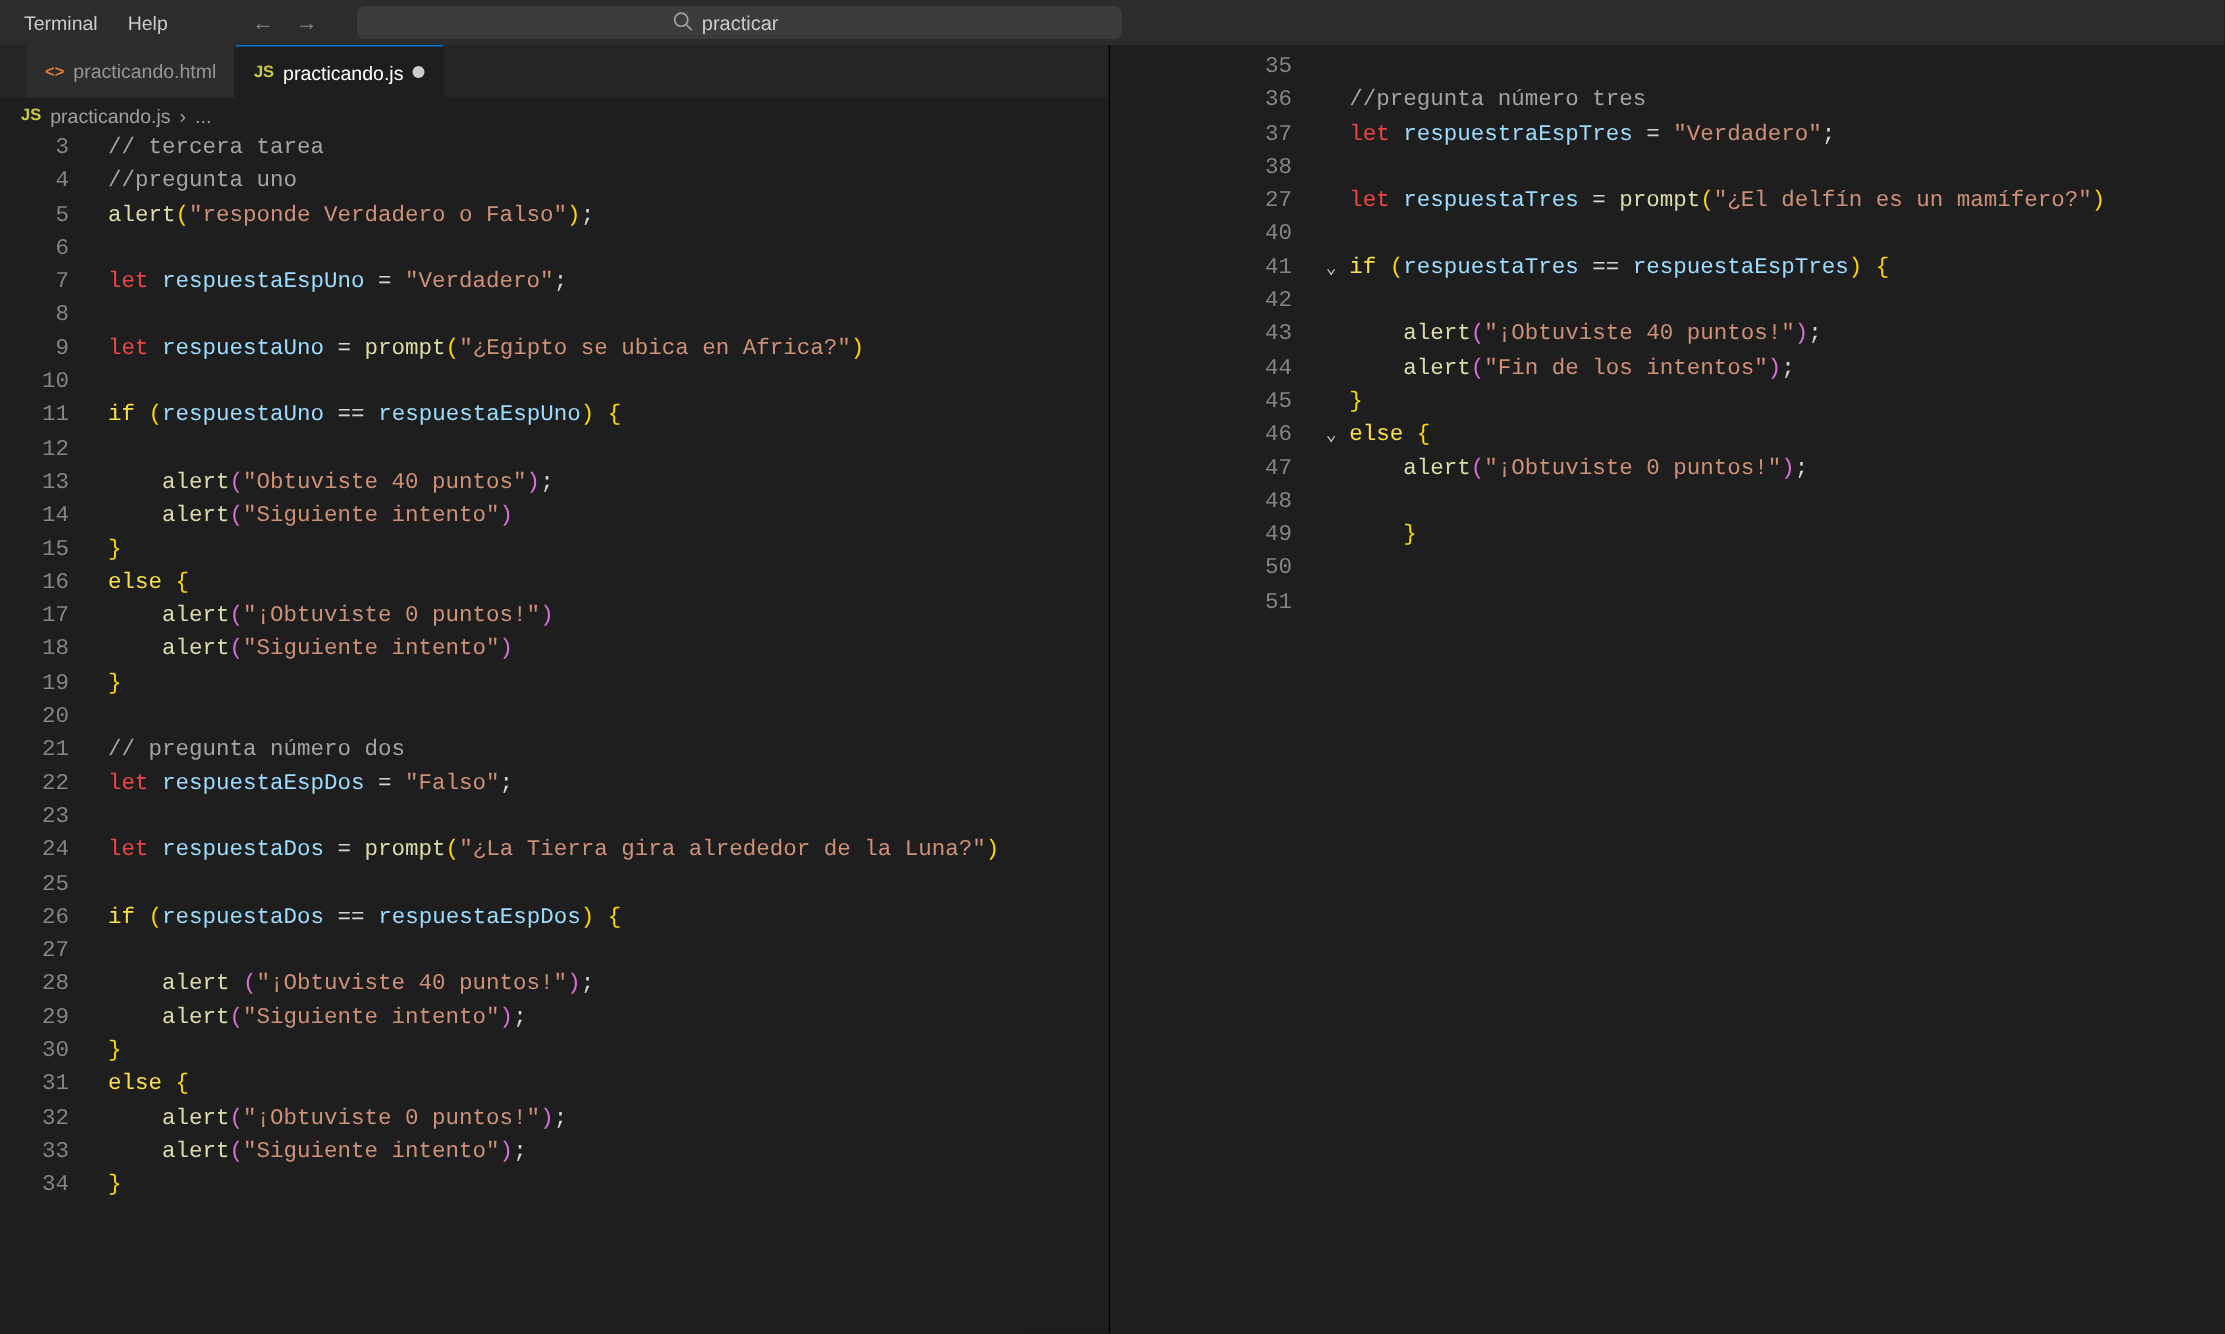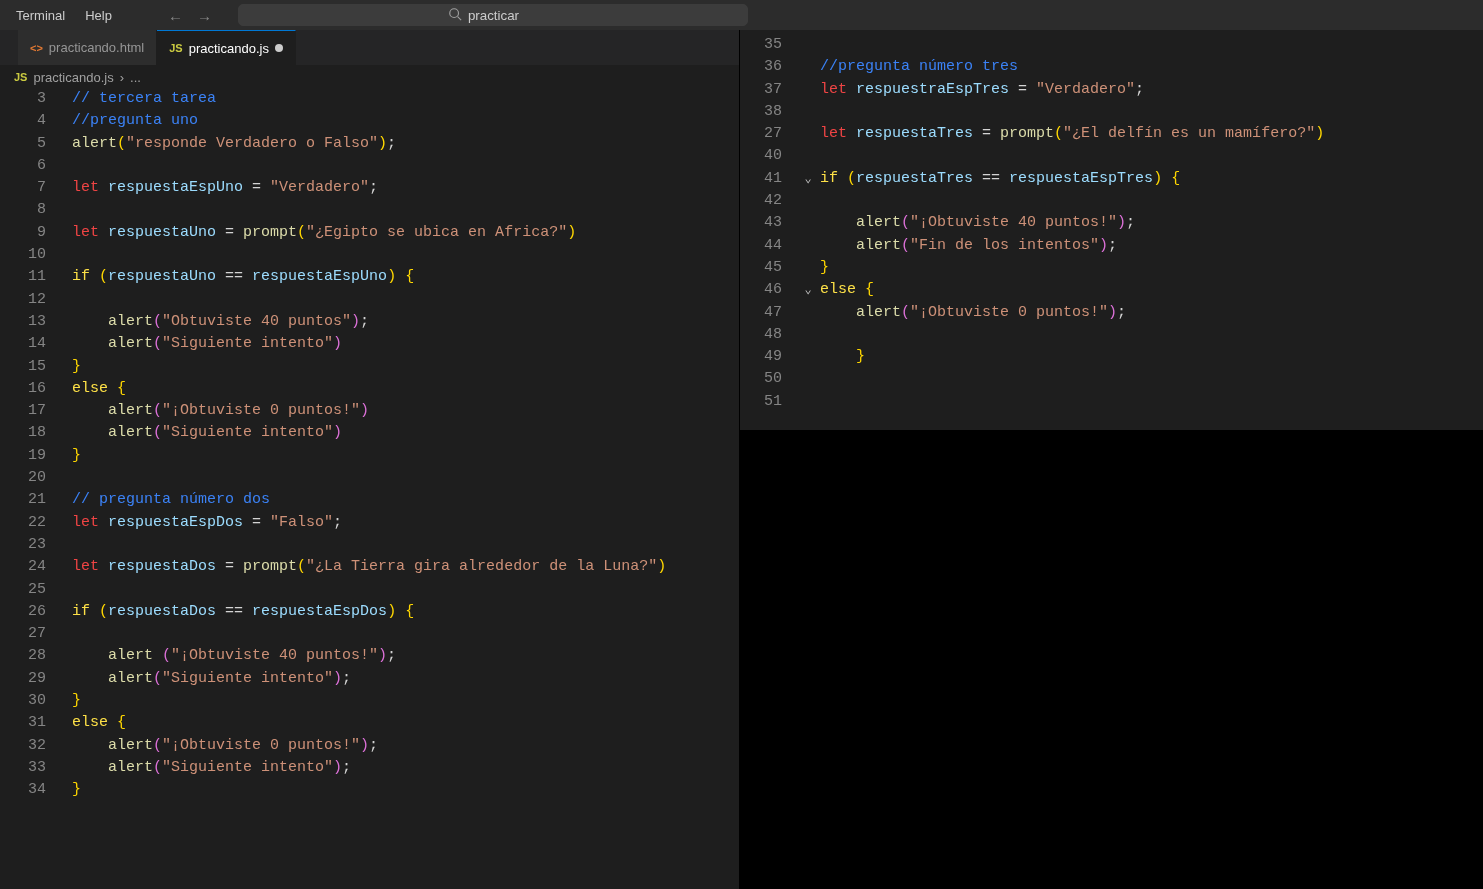--- a/index.html
+++ b/index.html
@@ -109,35 +109,36 @@
   }
   .gutter.narrow { width: 60px; padding-right:18px;}
   .gutter .num { height: 22.3px; }
   .code { flex:1; white-space: pre; color:#d4d4d4; padding-left:4px;}
   .code .line { height: 22.3px; }
   .right-pane {
     flex:1;
     display:flex;
     flex-direction:column;
     min-height:0;
+    align-items:center;
   }
   .right-editor-wrap {
     display:flex;
     font-family: "Consolas","Courier New",monospace;
     font-size: 15px;
     line-height: 22.3px;
     background:#1e1e1e;
     padding-top:4px;
     height: 400px;
   }
   .right-dark { flex:1; background:#000; }
   .fold-col { width:16px; color:#c5c5c5; text-align:center;}
   .fold-col .frow { height:22.3px; font-size:12px;}
   
-  .c-comment { color:#3b82f6; }
+  .c-comment { color:#a3a3a3; }
   .c-func   { color:#dcdcaa; }
   .c-key    { color:#ef4444; }
   .c-var    { color:#9cdcfe;margin-top:20px; }
   .c-str    { color:#ce9178; }
   .c-punc   { color:#d4d4d4; }
   .c-ctrl   { color:#fde047; }
   .c-brace  { color:#ffd700; }
   .c-brace2 { color:#da70d6; }
 </style>
 </head>

